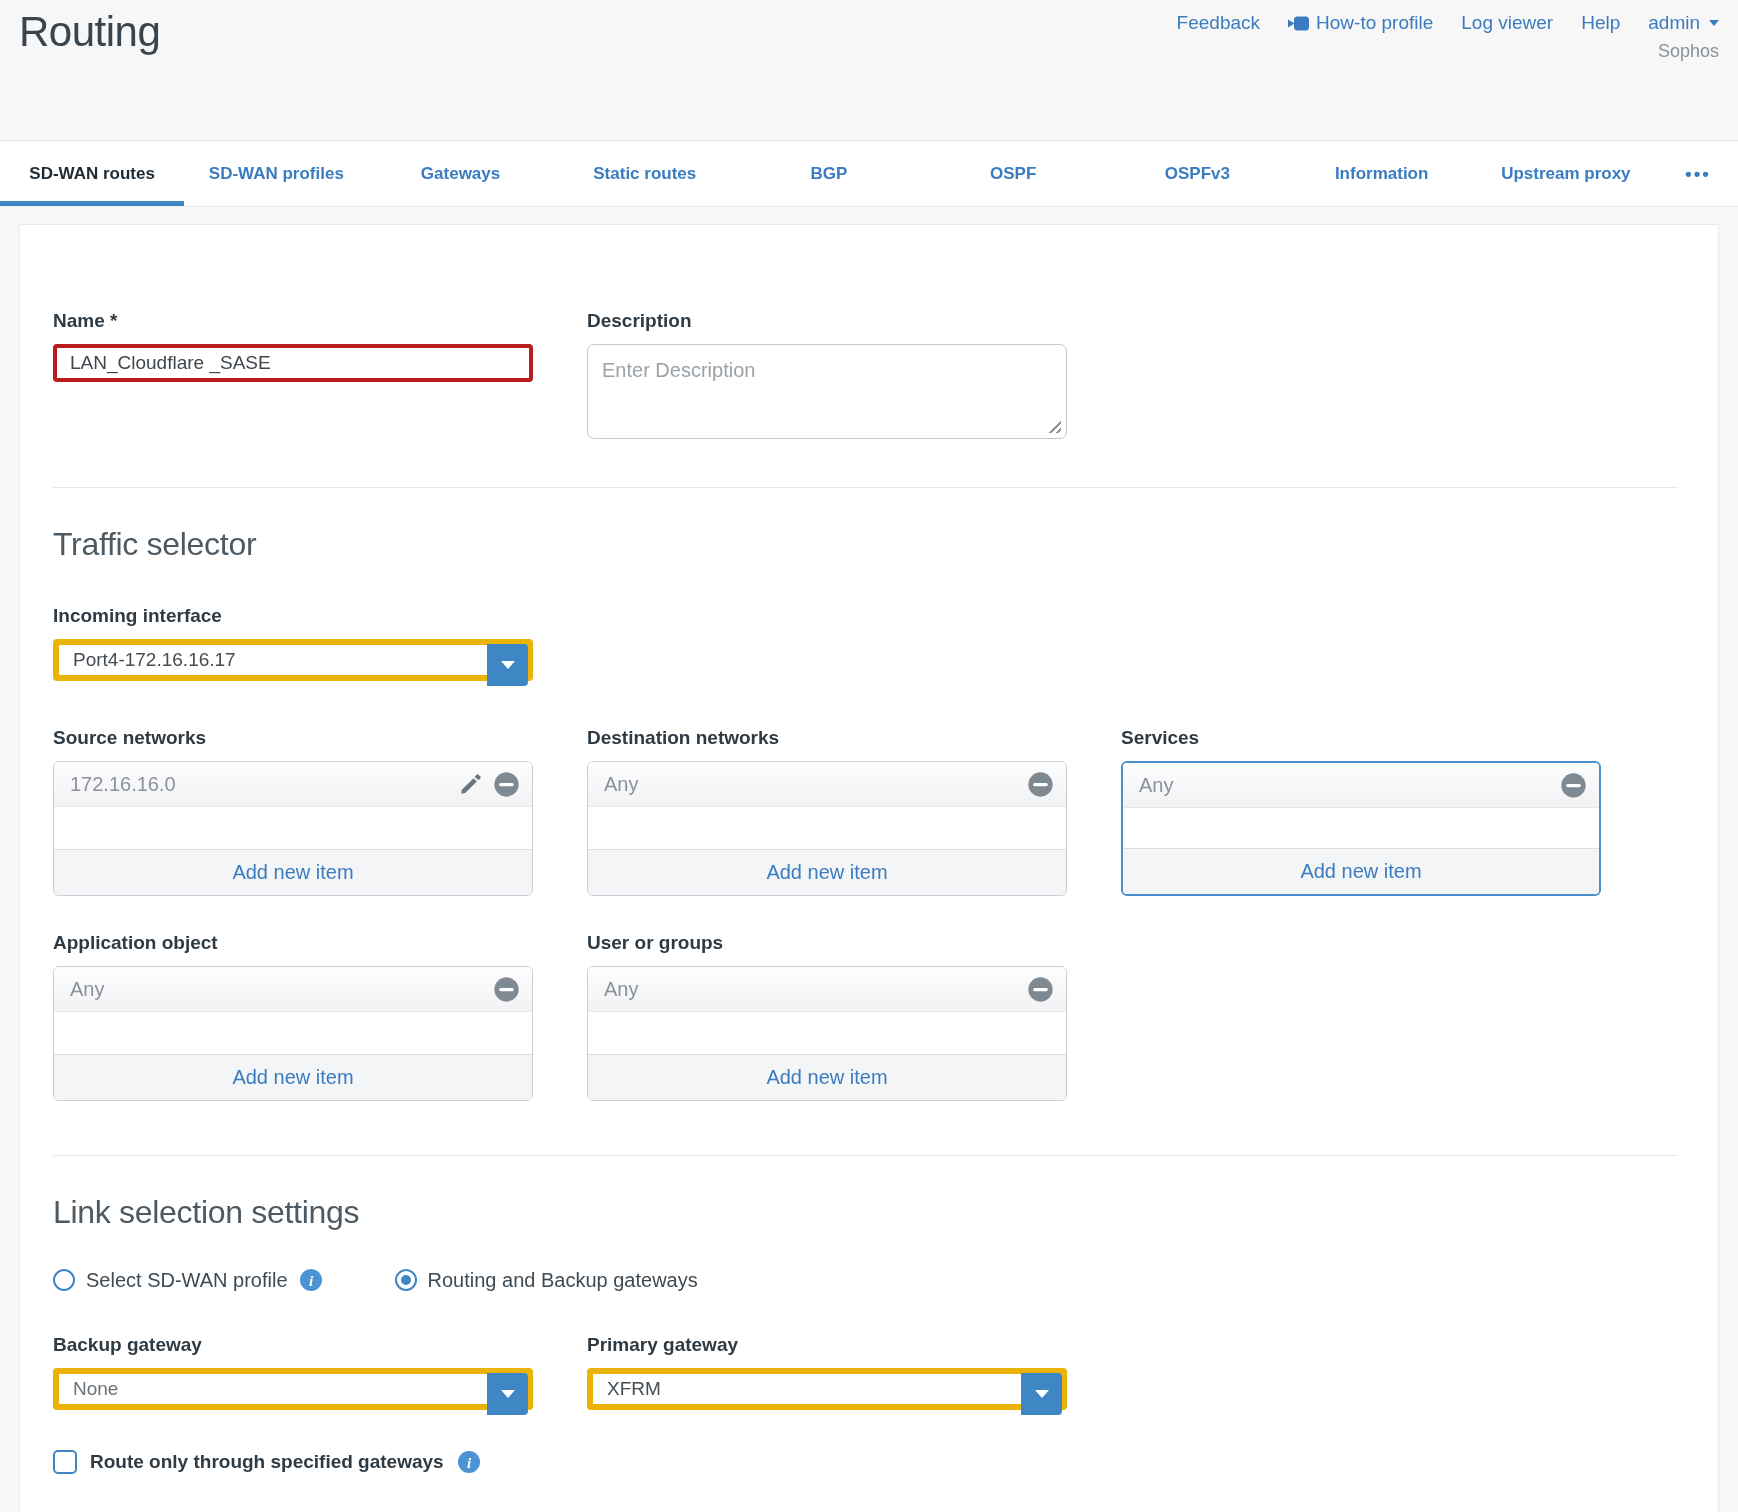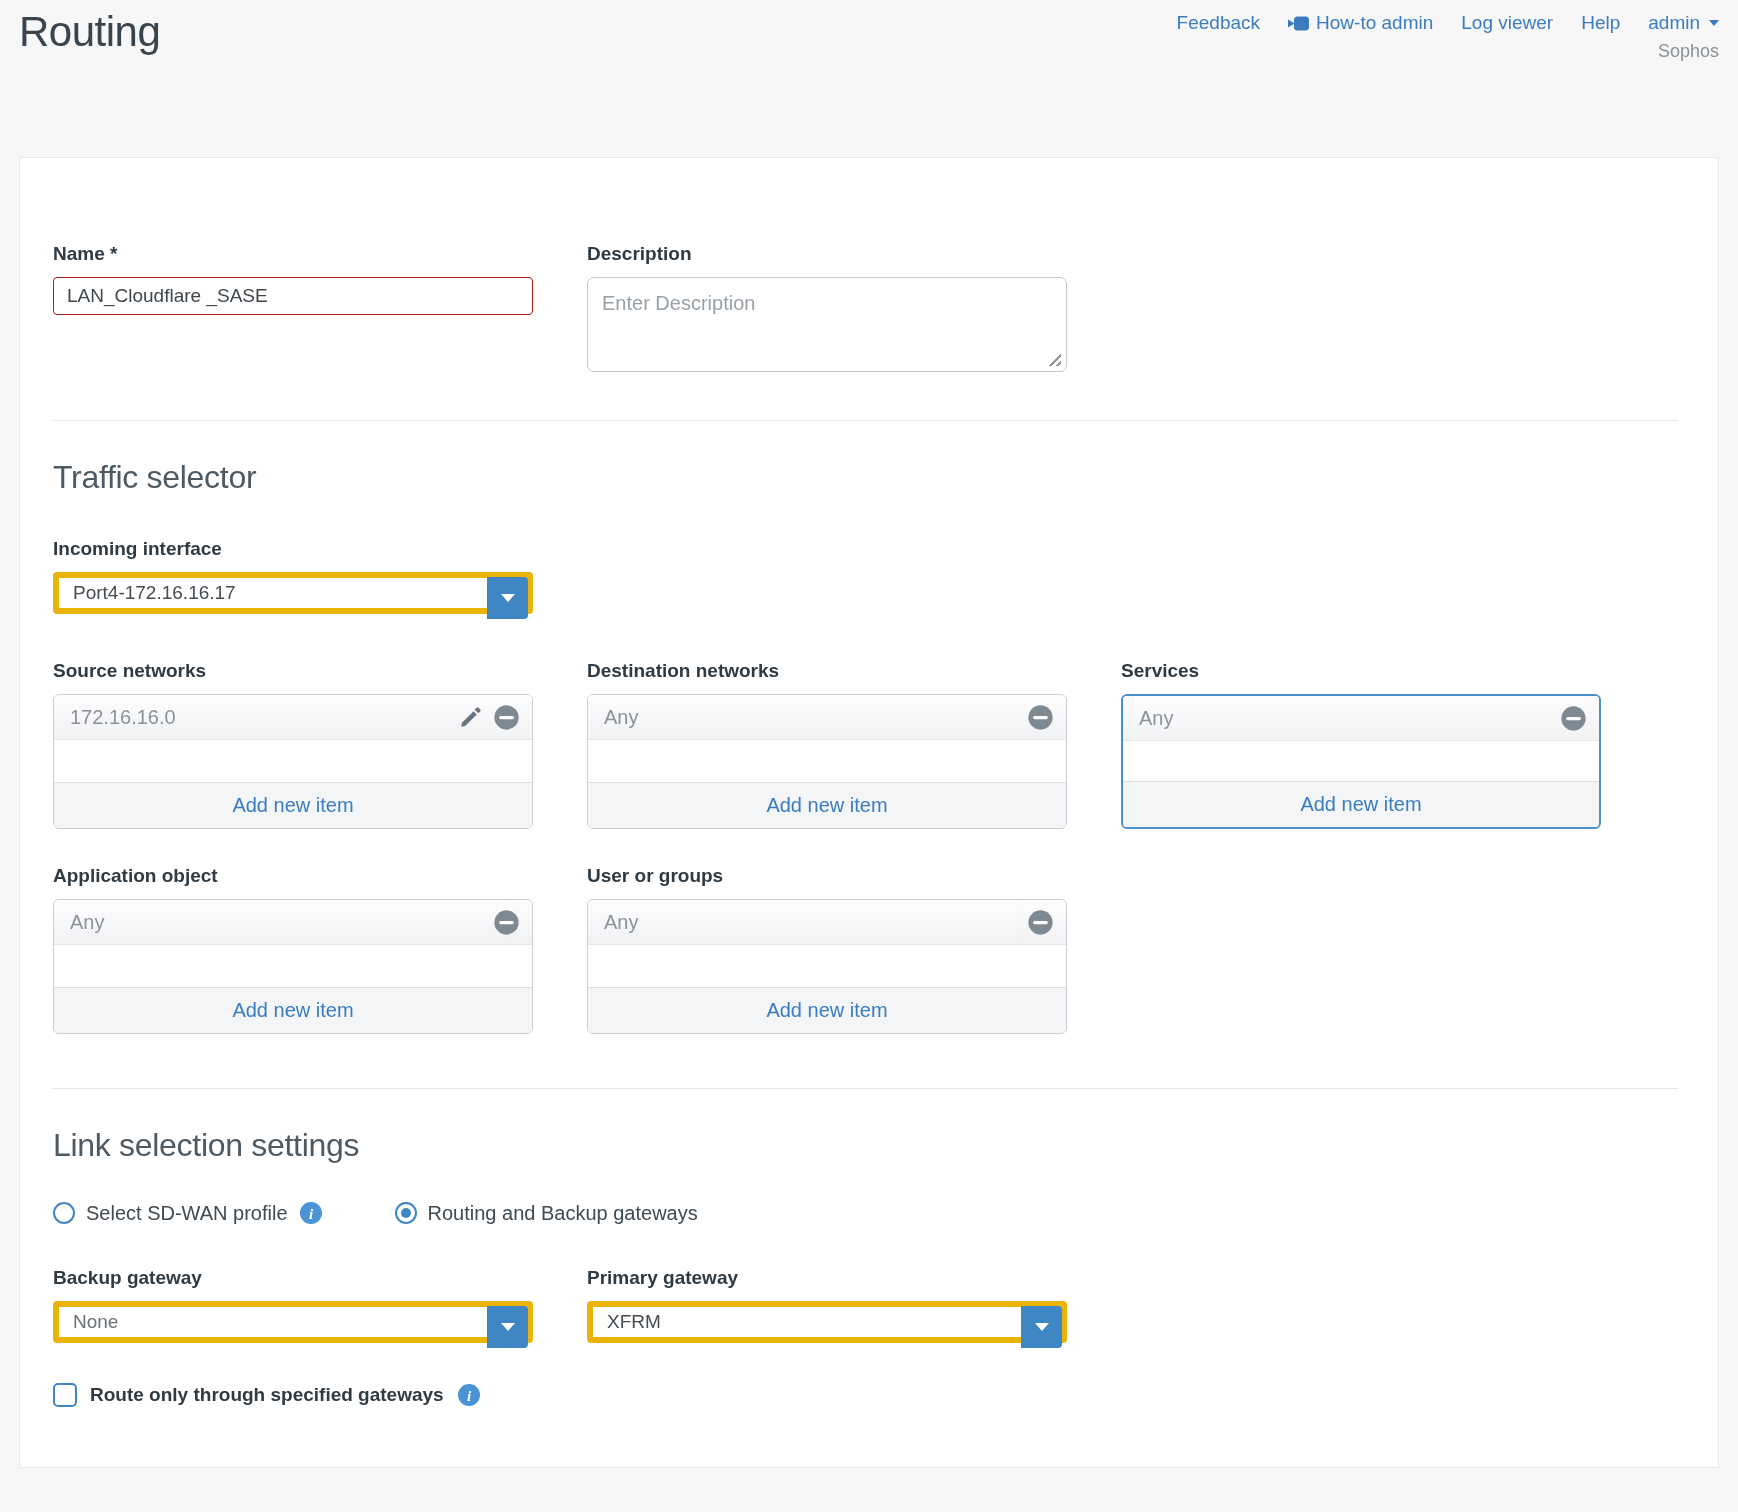--- a/index.html
+++ b/index.html
@@ -54,21 +54,21 @@
     margin:17px 19px 0;background:#fff;border:1px solid #e7e9ea;
     padding:85px 40px 60px 33px;min-height:1280px;
   }
   .grid{display:grid;grid-template-columns:480px 480px 480px;column-gap:54px;align-items:start;}
   label.f-label{
     display:block;font-size:19px;font-weight:700;color:var(--label-dark);
     margin-bottom:12px;
   }
   
   .text-input{
-    width:480px;height:38px;border:1px solid #b91c1c;border-radius:4px;
+    width:480px;height:38px;border:4px solid #b91c1c;border-radius:4px;
     font-family:inherit;font-size:19px;color:#3f464c;padding:0 13px;outline:none;background:#fff;
   }
   .ta-wrap{position:relative;width:480px;}
   textarea.desc{
     width:480px;height:95px;border:1px solid #c3c9ce;border-radius:7px;
     font-family:inherit;font-size:20px;color:#3f464c;padding:14px 14px;
     resize:none;outline:none;background:#fff;
   }
   textarea.desc::placeholder{color:#9aa1a7;}
   .resize-grip{
@@ -143,36 +143,48 @@
     <h1>Routing</h1>
     <nav class="hdr-links">
       <a>
           <span>Feedback</span>
         </a>
       <a>
         <svg width="21" height="15" viewBox="0 0 21 15">
           <rect x="6" y="0.5" width="15" height="14" rx="3.5" fill="#3a7cbf"></rect>
           <path d="M6.5 7.5 L0 3.4 V11.6 Z" fill="#3a7cbf"></path>
         </svg>
-        <span>How-to admin</span>
+        <span>How-to profile</span>
       </a>
       <a>
           <span>Log viewer</span>
         </a>
       <a>
           <span>Help</span>
         </a>
       <a>
         <span>admin</span>
         <span class="caret"></span>
       </a>
     </nav>
     <div class="brand">Sophos</div>
   </header>
 
+  <nav class="tabbar">
+    <div class="tab active">SD-WAN routes</div>
+    <div class="tab">SD-WAN profiles</div>
+    <div class="tab">Gateways</div>
+    <div class="tab">Static routes</div>
+    <div class="tab">BGP</div>
+    <div class="tab">OSPF</div>
+    <div class="tab">OSPFv3</div>
+    <div class="tab">Information</div>
+    <div class="tab">Upstream proxy</div>
+    <div class="tab more">•••</div>
+  </nav>
 
   <main class="card">
 
     <div class="grid">
       <div class="field">
         <label class="f-label">Name *</label>
         <input class="text-input" value="LAN_Cloudflare _SASE" style="">
       </div>
       <div class="field">
         <label class="f-label">Description</label>

